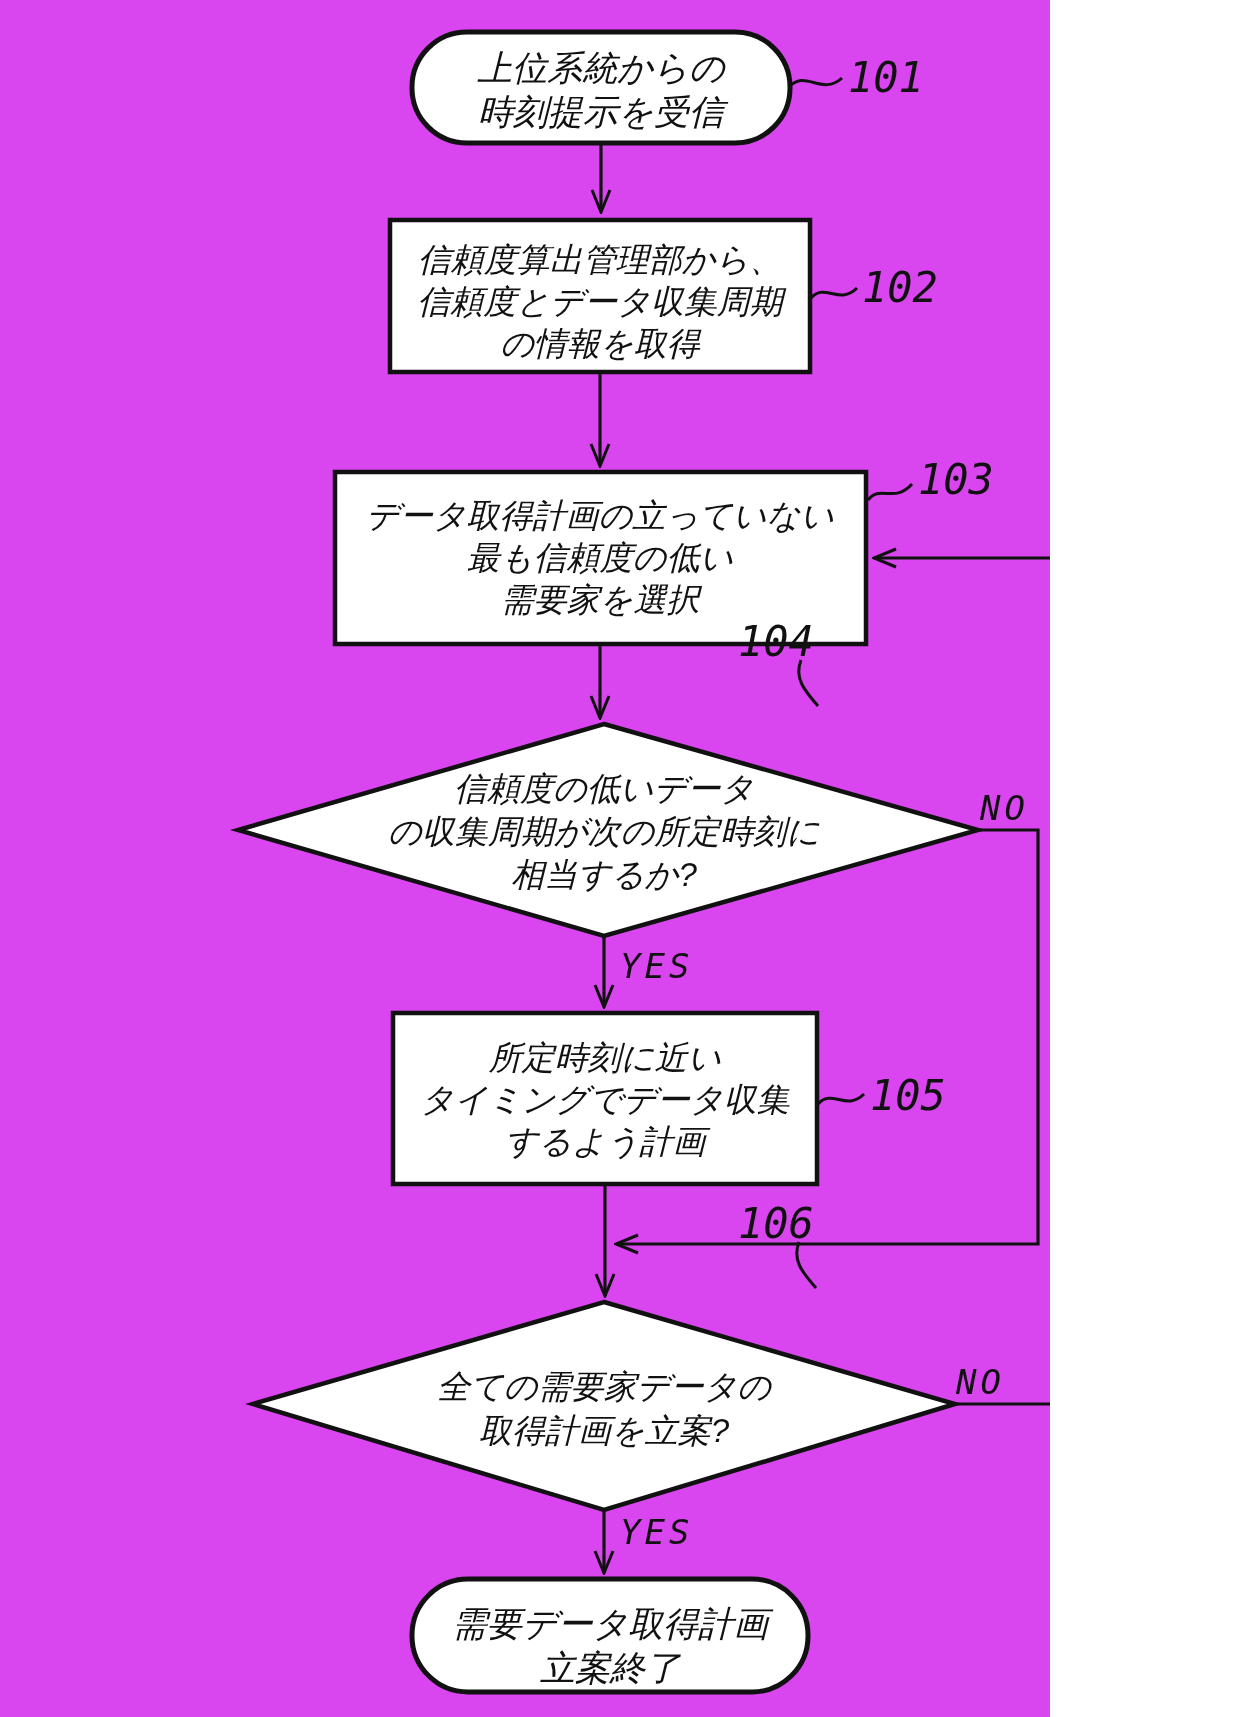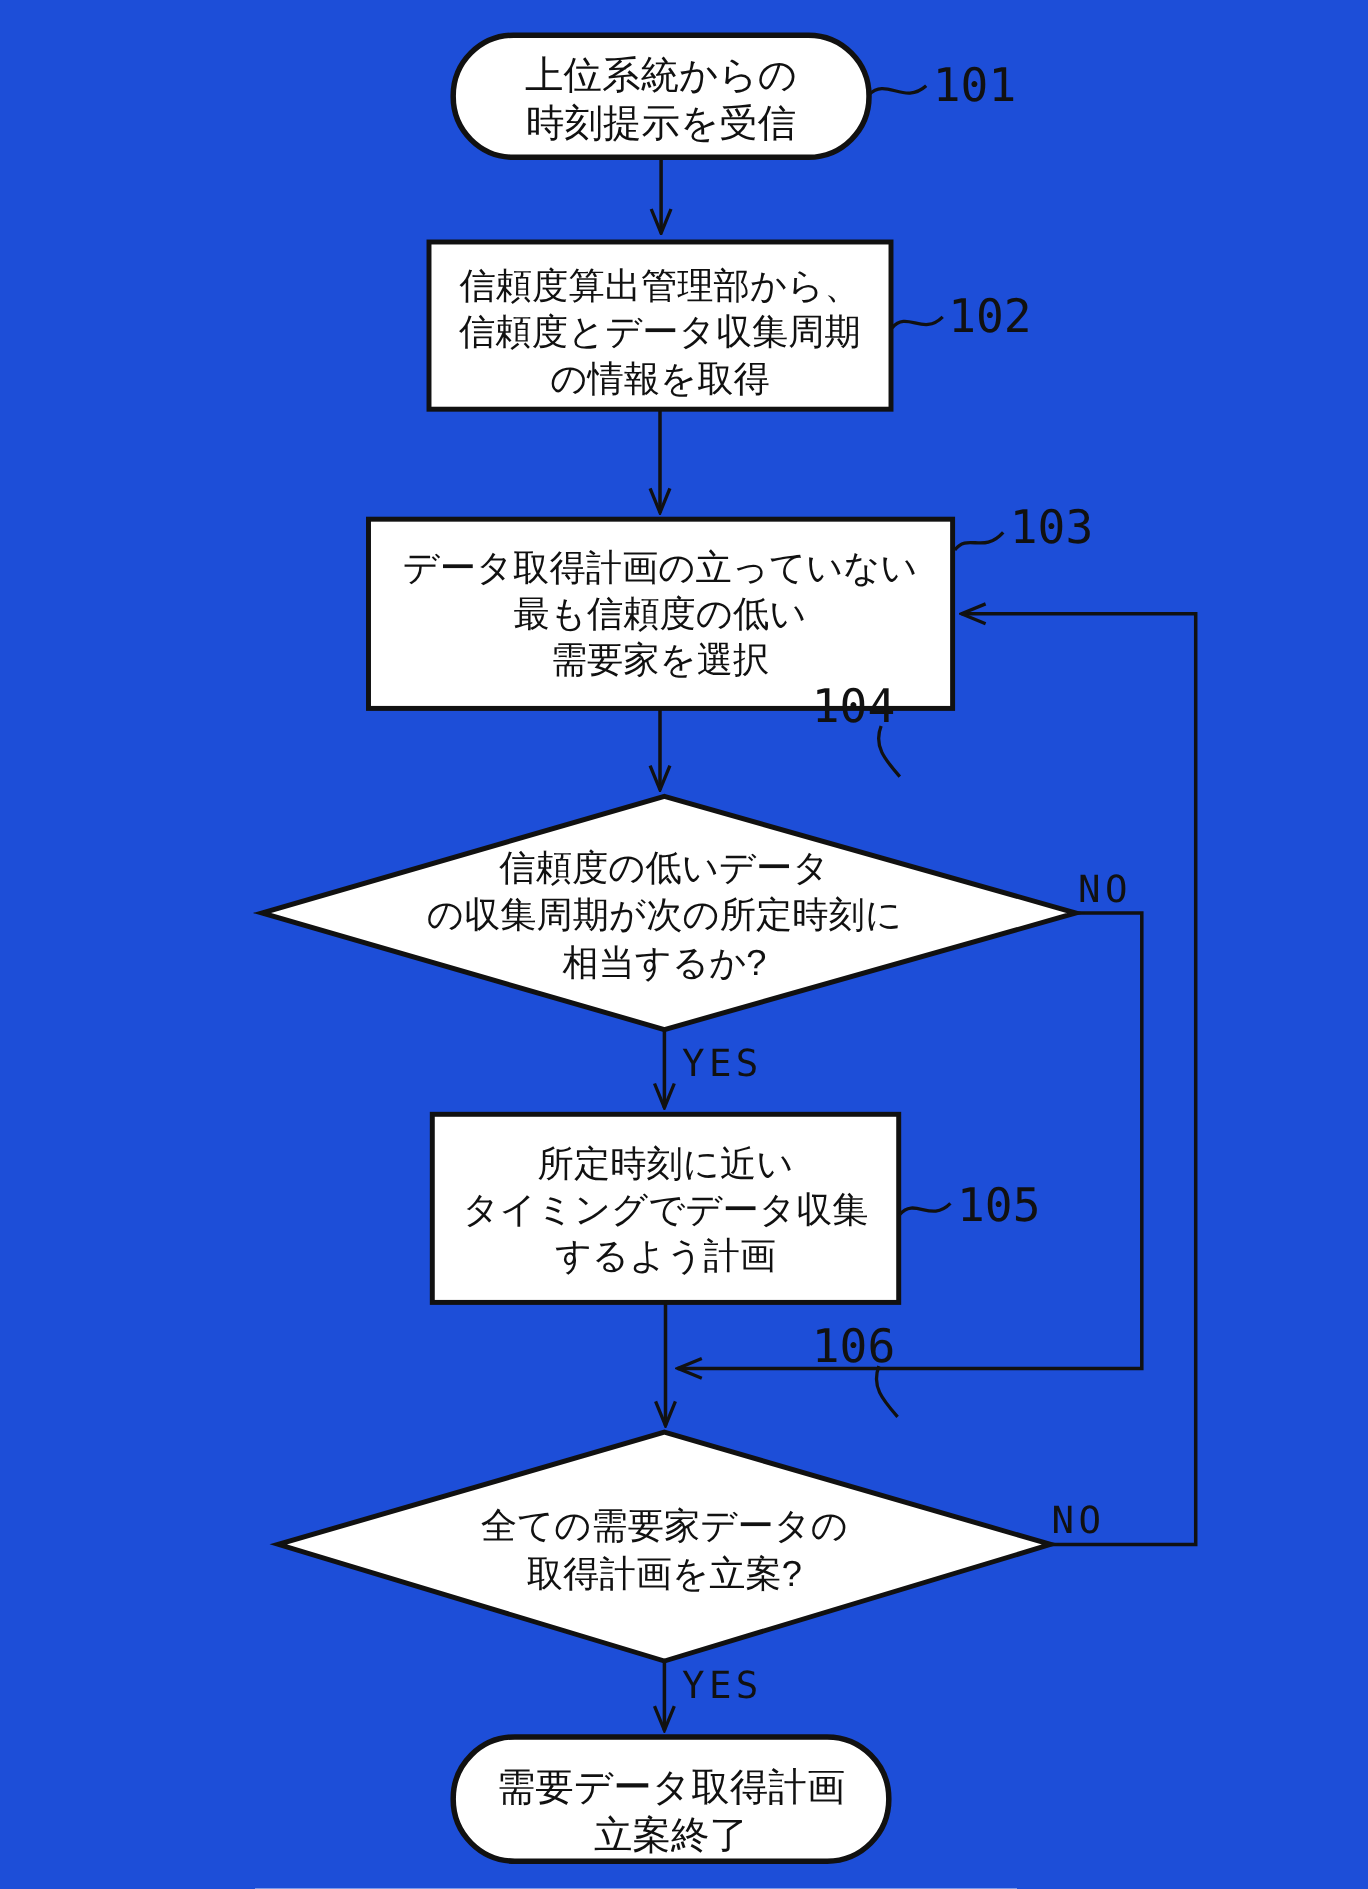--- a/index.html
+++ b/index.html
@@ -2,25 +2,26 @@
 <html><head>
 <meta charset="utf-8">
 <style>
   html, body {
     margin: 0;
     padding: 0;
     background: #ffffff;
   }
   .page {
     position: relative;
-    width: 1244px;
+    width: 1050px;
     height: 1717px;
-    background: #1d4ed8;
+    background: #d946ef;
     overflow: hidden;
     font-family: "Liberation Sans", "DejaVu Sans", sans-serif;
+    font-style: italic;
   }
   svg { display: block; }
   .shape {
     fill: #ffffff;
     stroke: #111111;
     stroke-width: 4.5;
   }
   .pill { stroke-width: 5; }
   .edge {
     fill: none;

